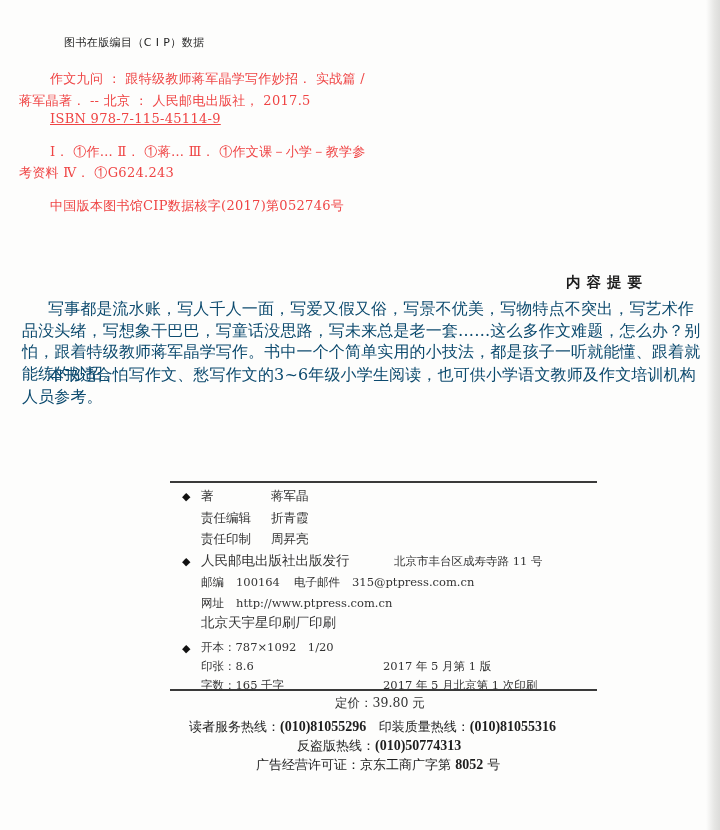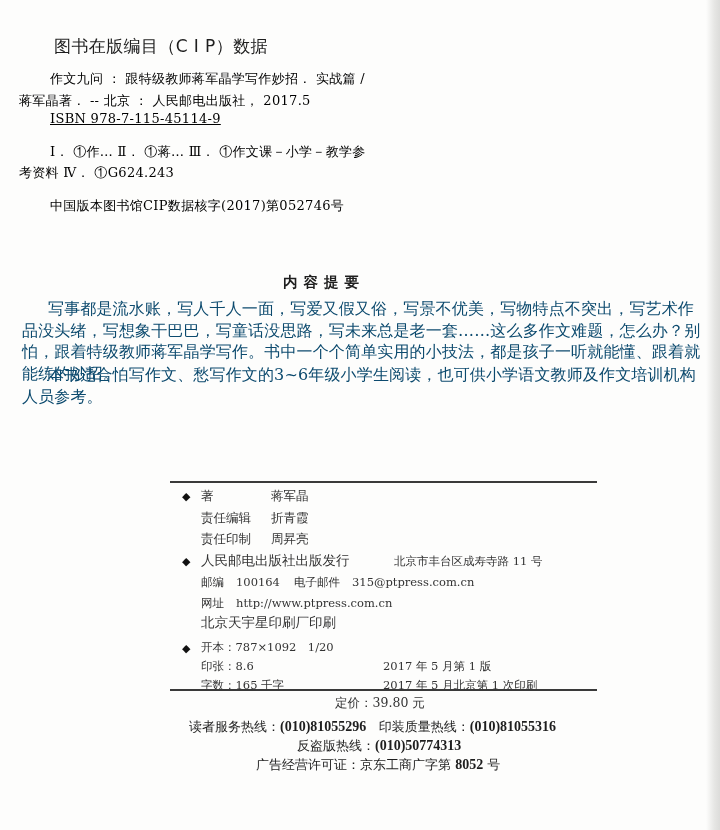--- a/index.html
+++ b/index.html
@@ -8,24 +8,24 @@
       background: #fdfdfc;
       font-family: "DejaVu Serif", "Liberation Serif", serif;
       color: #2a2a2a;
     }
     .page-edge {
       position: absolute; top: 0; right: 0; width: 14px; height: 830px;
       background: linear-gradient(to right, rgba(255,255,255,0), #e6e6e4 60%, #dcdcda);
     }
     .abs { position: absolute; white-space: nowrap; }
 
-    .cip-heading { left: 54px; top: 35px; font-family: "DejaVu Sans", sans-serif; font-size: 17px; letter-spacing: 0.4px; color: #1e1e1e; text-align: center; }
-    .cip-line { font-size: 13px; color: #000000; letter-spacing: 0.3px; }
+    .cip-heading { left: 64px; top: 35px; font-family: "DejaVu Sans", sans-serif; font-size: 11px; letter-spacing: 0.4px; color: #1e1e1e; text-align: center; }
+    .cip-line { font-size: 13px; color: #ef4444; letter-spacing: 0.3px; }
 
-    .summary-title { left: 0; width: 648px; text-align: center; top: 273px; font-family: "DejaVu Sans", sans-serif; font-weight: bold; font-size: 14.5px; letter-spacing: 6px; color: #1e1e1e; }
+    .summary-title { left: 0; width: 648px; text-align: right; top: 273px; font-family: "DejaVu Sans", sans-serif; font-weight: bold; font-size: 14.5px; letter-spacing: 6px; color: #1e1e1e; }
     .summary-para { left: 22px; width: 680px; font-size: 16px; line-height: 21.5px; color: #0c4a6e; white-space: normal; text-indent: 26px; letter-spacing: 0.15px; }
 
     .rule { position: absolute; height: 2px; background: #3a3a3a; }
 
     .info-row { font-size: 12.5px; color: #333; }
     .info-sm { font-size: 11.5px; color: #333; }
     .bullet { font-size: 11px; color: #111; }
 
     .price { font-size: 12.5px; color: #333; left: 0; width: 760px; text-align: center; }
     .hotline { font-family: "DejaVu Sans", sans-serif; font-size: 13px; color: #1e1e1e; }

